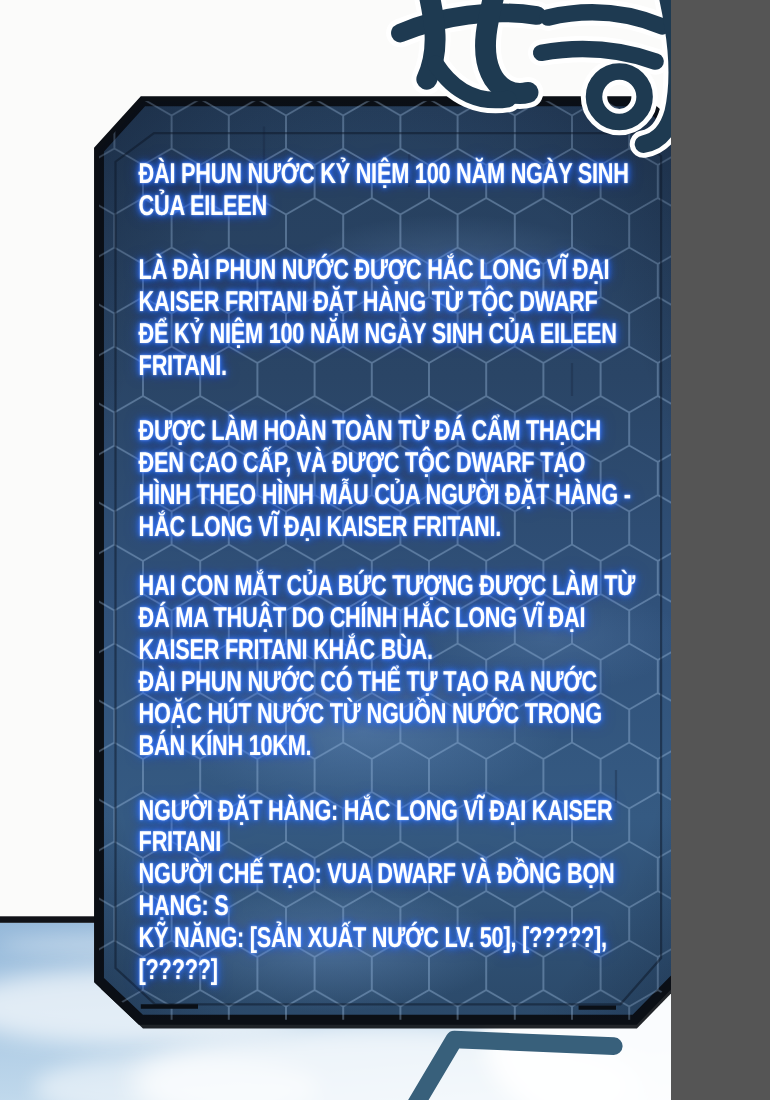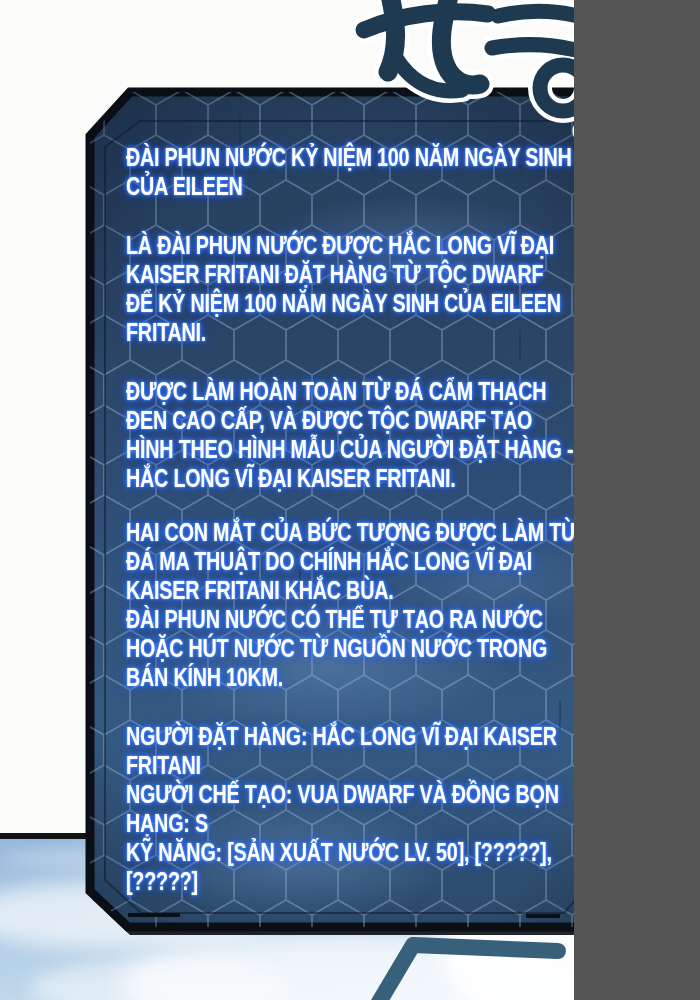--- a/index.html
+++ b/index.html
@@ -1,20 +1,19 @@
 <!DOCTYPE html>
 <html style="--background: #fbfbfa; --panel_bg: #2b4766; --panel_border: #0b0f15; --hex_line: #a6c6e8; --text: #ffffff; --text_glow: #2e6fff; --sky: #aac9e4; --signpost: #38607b; --calligraphy: #1e3a51;"><head>
 <meta charset="utf-8">
 <style>
   html,body{margin:0;padding:0;background:#555;}
   .page{
-    position:relative;width:556px;height:1000px;overflow:hidden;
+    position:relative;width:610px;height:1000px;overflow:hidden;
     font-family:"Liberation Sans","DejaVu Sans",sans-serif;
     background:#fbfbfa;
-    padding-left:18px;
   }
   .bg-top{position:absolute;left:0;top:0;width:700px;height:839px;background:var(--background,#fbfbfa);z-index:0;}
   .rule{position:absolute;left:0;top:833px;width:700px;height:6px;background:#101217;z-index:1;}
   .sky{position:absolute;left:0;top:839px;width:700px;height:161px;overflow:hidden;z-index:1;
        background:linear-gradient(175deg,#96b9da 0%,#a9c8e3 35%,#bed7eb 70%,#d8e9f5 100%);}
   .cloud{position:absolute;border-radius:50%;}
   .cloud.c1{left:-40px;top:41px;width:320px;height:70px;background:rgba(255,255,255,.65);filter:blur(10px);}
   .cloud.c2{left:120px;top:91px;width:460px;height:110px;background:rgba(255,255,255,.75);filter:blur(12px);}
   .cloud.c3{left:440px;top:11px;width:300px;height:190px;background:rgba(255,255,255,.92);filter:blur(10px);}
   .cloud.c4{left:0;top:4px;width:700px;height:32px;background:rgba(255,255,255,.30);filter:blur(8px);}

